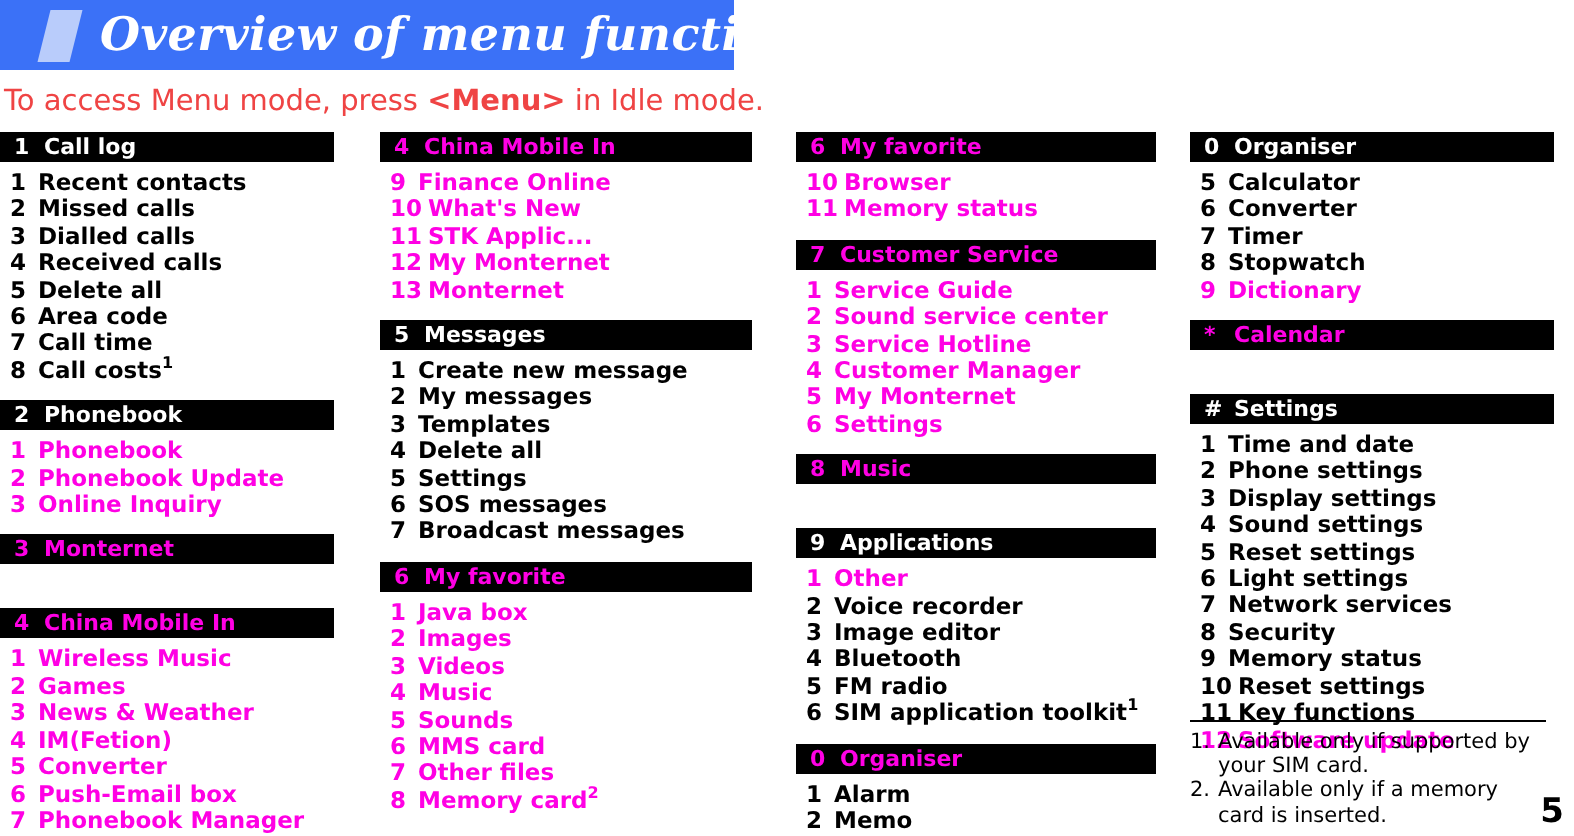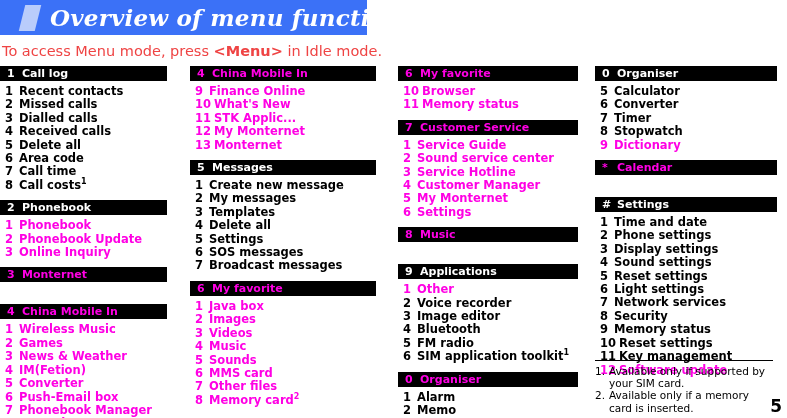--- a/index.html
+++ b/index.html
@@ -247,21 +247,21 @@
           <li class=""><span class="num">1</span><span class="lbl">Time and date</span></li>
           <li class=""><span class="num">2</span><span class="lbl">Phone settings</span></li>
           <li class=""><span class="num">3</span><span class="lbl">Display settings</span></li>
           <li class=""><span class="num">4</span><span class="lbl">Sound settings</span></li>
           <li class=""><span class="num">5</span><span class="lbl">Reset settings</span></li>
           <li class=""><span class="num">6</span><span class="lbl">Light settings</span></li>
           <li class=""><span class="num">7</span><span class="lbl">Network services</span></li>
           <li class=""><span class="num">8</span><span class="lbl">Security</span></li>
           <li class=""><span class="num">9</span><span class="lbl">Memory status</span></li>
           <li class="wide"><span class="num">10</span><span class="lbl">Reset settings</span></li>
-          <li class="wide"><span class="num">11</span><span class="lbl">Key management</span></li>
+          <li class="wide"><span class="num">11</span><span class="lbl">Key functions</span></li>
           <li class="pink wide"><span class="num">12</span><span class="lbl">Software update</span></li>
         </ul>
       </div>
     </div>
 </div>
 
 <div class="footnotes">
   <div class="fn-rule"></div>
   <div id="fn-list">
       <div class="fn"><span class="fn-mark">1.</span><span class="fn-body">Available only if supported by your SIM card.</span></div>

